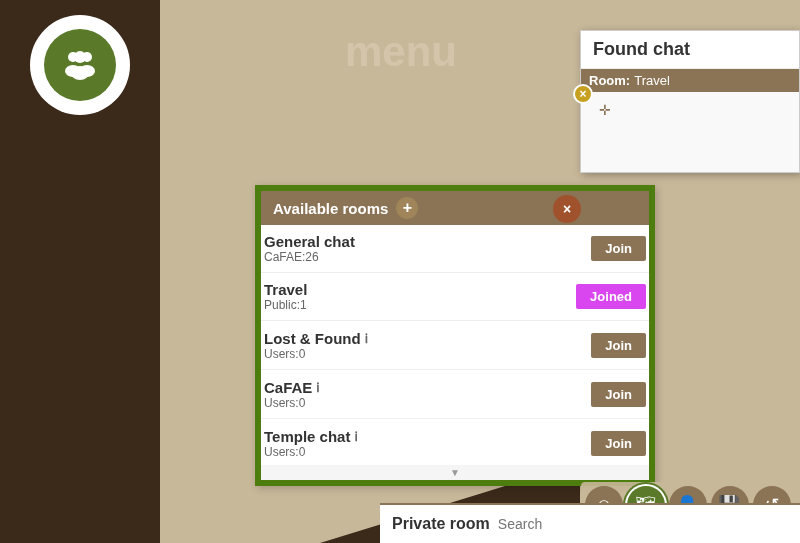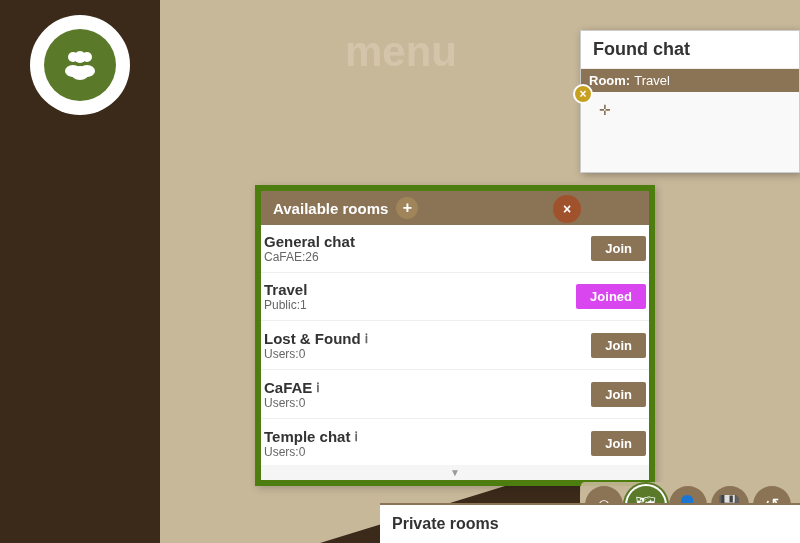--- a/index.html
+++ b/index.html
@@ -407,14 +407,15 @@
 <div class="bottom-toolbar" id="toolbar">
 
 <button class="toolbar-btn">☺</button>
     <button class="toolbar-btn active">🗺</button>
     <button class="toolbar-btn">👤</button>
     <button class="toolbar-btn">💾</button>
     <button class="toolbar-btn">↺</button>
   </div>
 
 <div class="private-chat-bar">
-  <span class="private-chat-label">Private rooms</span>
+  <span class="private-chat-label">Private room</span>
+  <input class="private-chat-search" type="text" placeholder="Search" style="">
 </div>
 
 </body></html>

